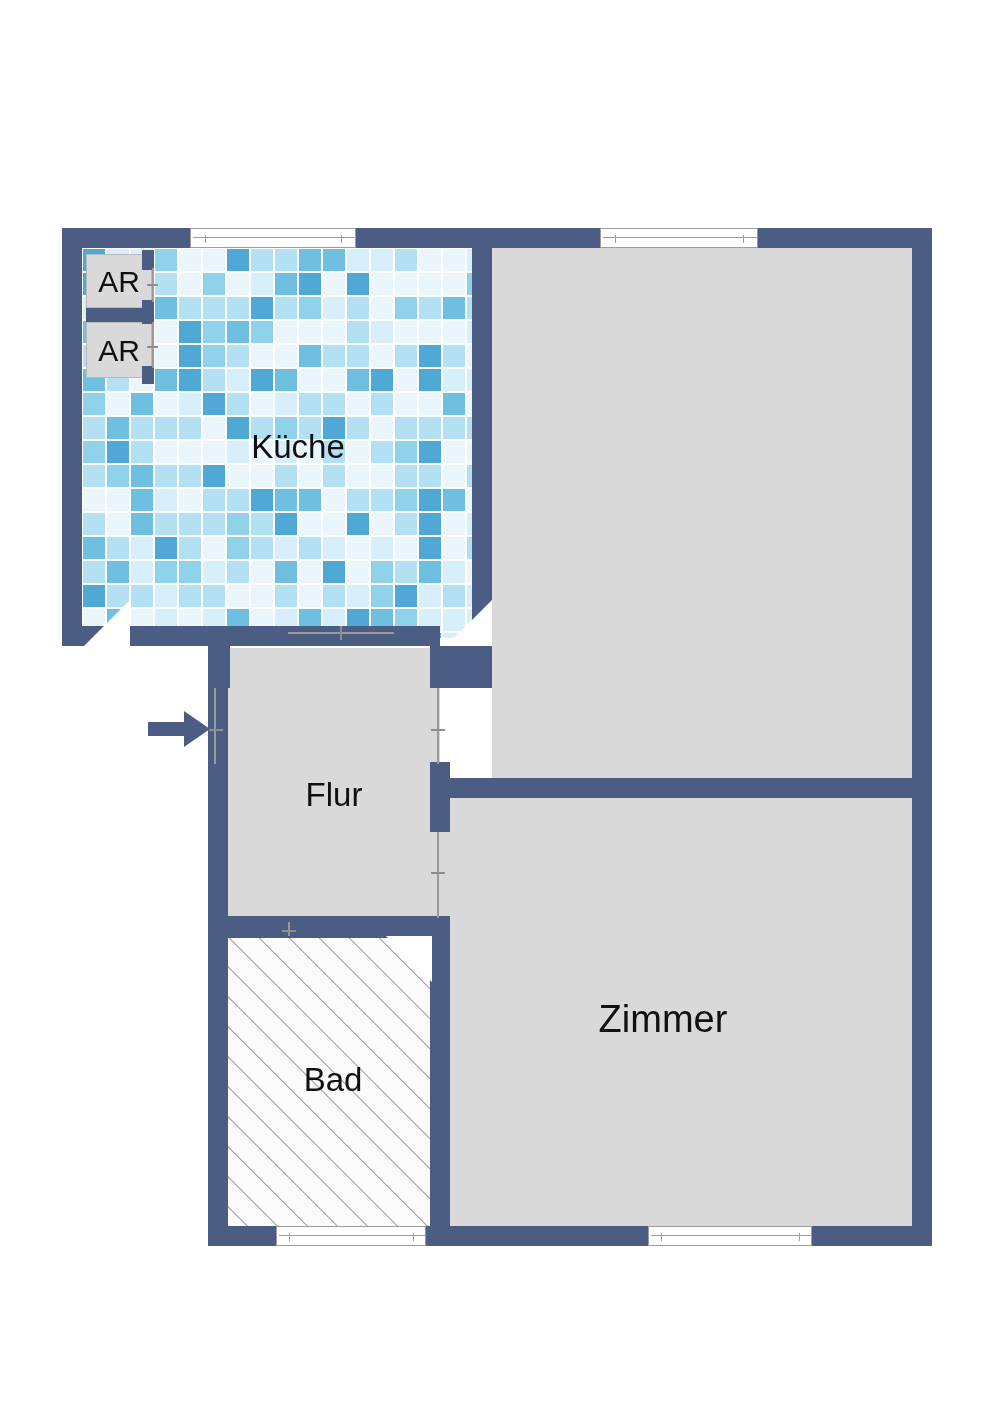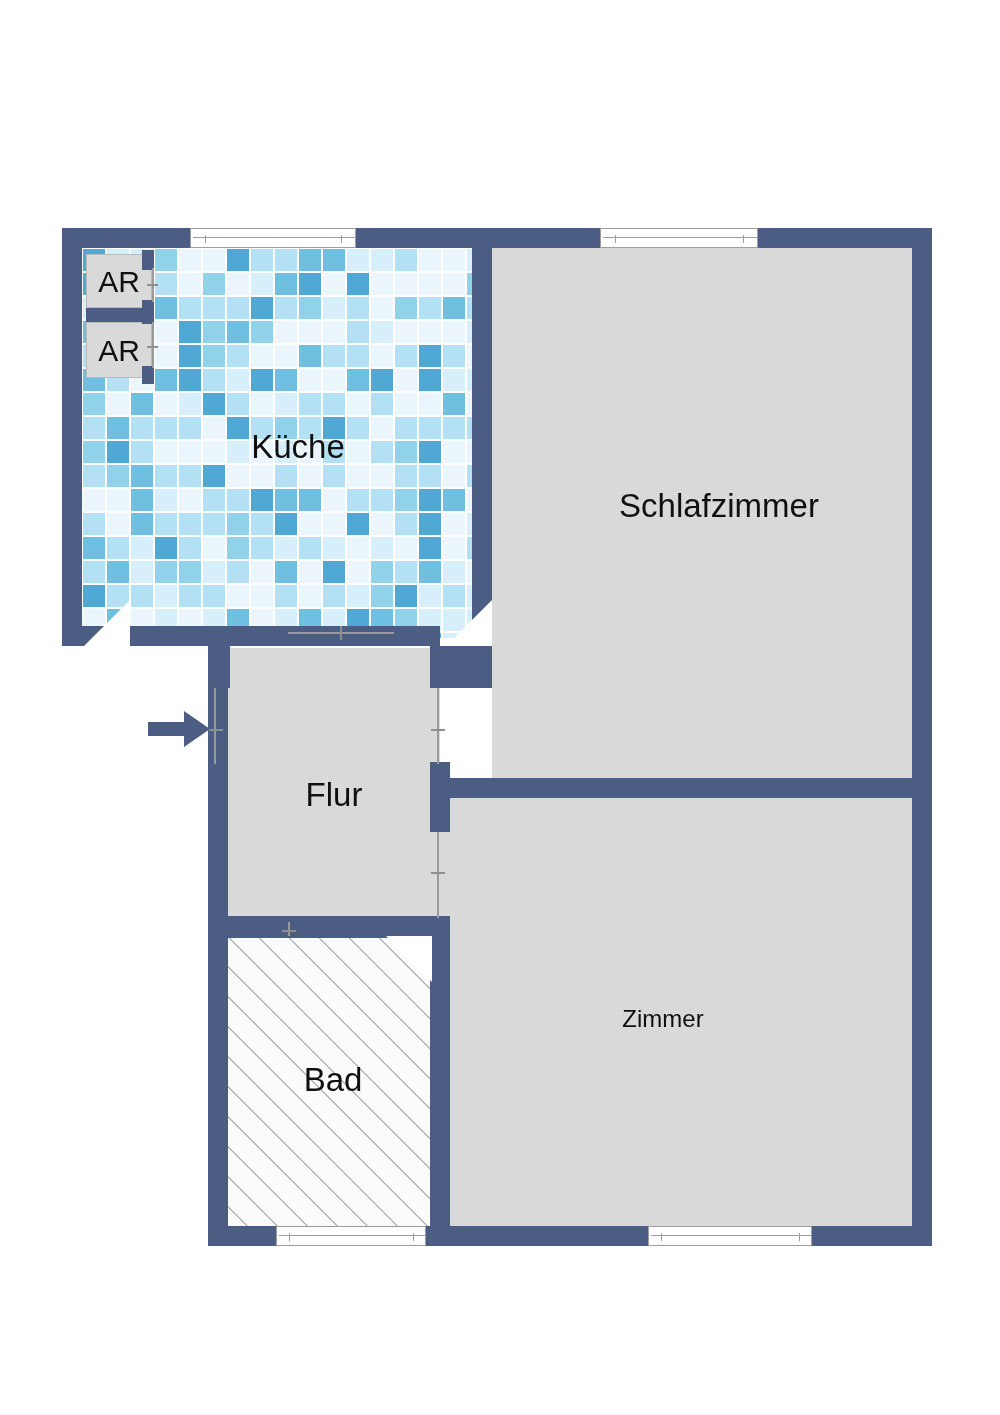--- a/index.html
+++ b/index.html
@@ -475,18 +475,17 @@
 
   <svg class="swing" style="left:386px;top:936px;width:46px;height:46px;" viewBox="0 0 46 46">
     <polygon points="0,0 46,0 46,46" fill="#ffffff"></polygon>
   </svg>
 
   <svg id="entry-arrow" style="left:148px;top:711px;width:62px;height:36px;" viewBox="0 0 62 36">
     <polygon points="0,11 36,11 36,0 62,18 36,36 36,25 0,25" fill="#4c5d84"></polygon>
   </svg>
 
   <div class="label" style="left:298px;top:447px;font-size:33px;">Küche</div>
-  <div class="label" style="left:719px;top:506px;font-size:33px;">Schlafzimmer</div>
   <div class="label" style="left:334px;top:795px;font-size:33px;">Flur</div>
   <div class="label" style="left:333px;top:1080px;font-size:33px;">Bad</div>
-  <div class="label" style="left:663px;top:1019px;font-size:24px;">Zimmer</div>
+  <div class="label" style="left:663px;top:1019px;font-size:38px;">Zimmer</div>
 
 </div>
 
 </body></html>

